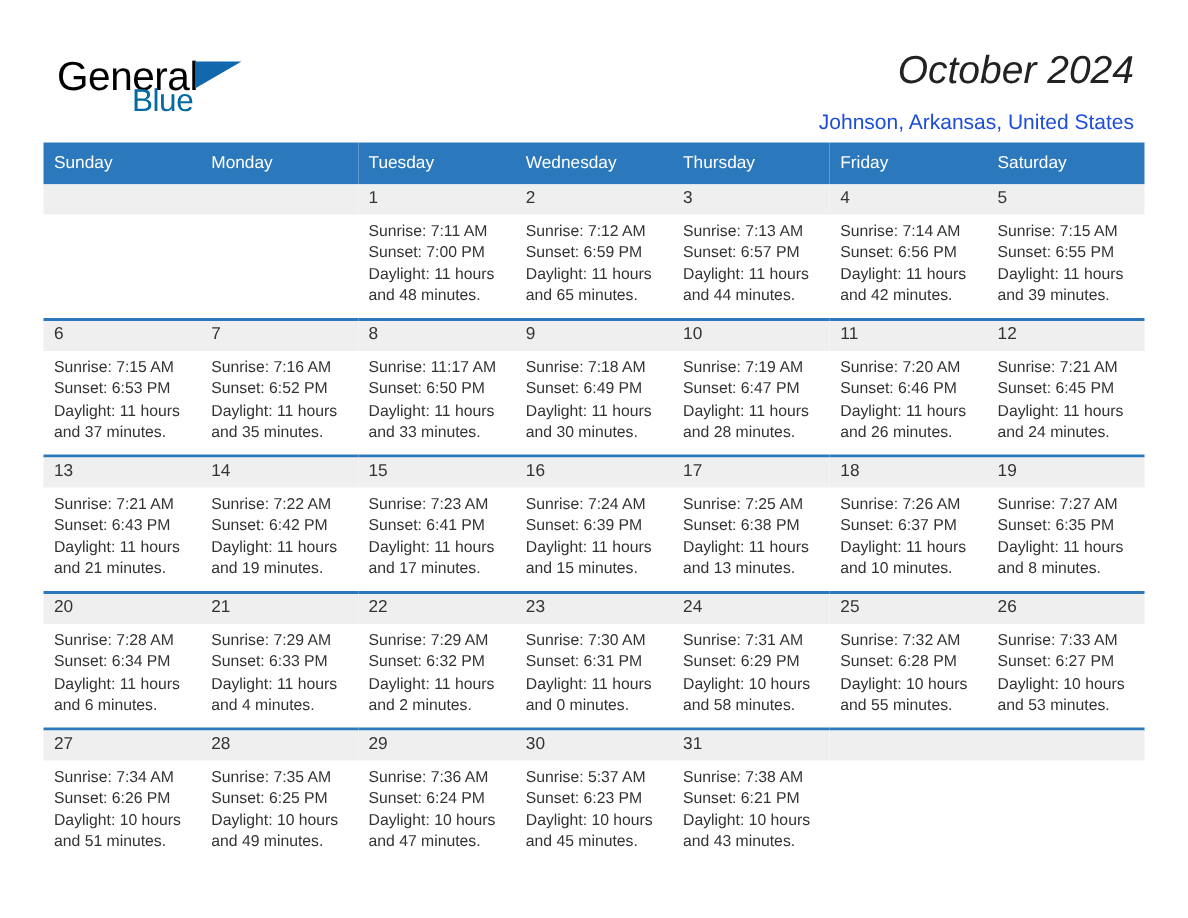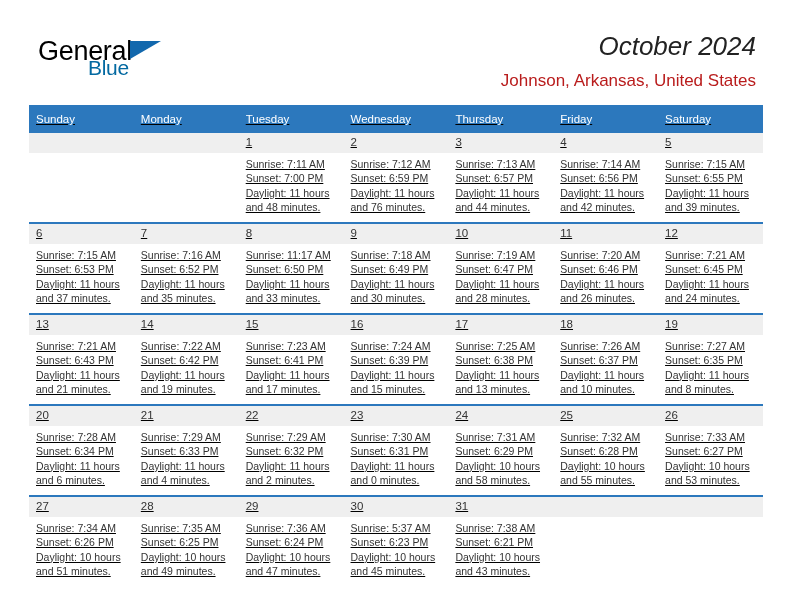--- a/index.html
+++ b/index.html
@@ -69,37 +69,36 @@
     text-align: right;
   }
   .cal-title {
     font-size: 26px;
     color: #222222;
     line-height: 32px;
     white-space: nowrap;
     font-style: italic;
   }
   .cal-subtitle {
-    font-size: 17px;
-    color: #b91c1c;
+    font-size: 14px;
+    color: #1d4ed8;
     line-height: 20px;
     margin-top: 9px;
     white-space: nowrap;
     text-align: center;
   }
 
   
   .calendar {
     position: absolute;
     left: 29px;
-    top: 105px;
+    top: 95px;
     width: 734px;
     border-collapse: collapse;
     table-layout: fixed;
-    text-decoration: underline;
   }
   .calendar th {
     background: #2c78bd;
     color: #ffffff;
     font-size: 11.5px;
     font-weight: normal;
     text-align: left;
     padding: 5px 0 5px 7px;
     height: 18px;
     vertical-align: middle;
@@ -197,21 +196,21 @@
               </div>
             </div>
           </td>
           <td>
             <div class="daycell">
               <div class="daynum-band">2</div>
               <div class="daylines">
                 <div>Sunrise: 7:12 AM</div>
                 <div>Sunset: 6:59 PM</div>
                 <div>Daylight: 11 hours</div>
-                <div>and 76 minutes.</div>
+                <div>and 65 minutes.</div>
               </div>
             </div>
           </td>
           <td>
             <div class="daycell">
               <div class="daynum-band">3</div>
               <div class="daylines">
                 <div>Sunrise: 7:13 AM</div>
                 <div>Sunset: 6:57 PM</div>
                 <div>Daylight: 11 hours</div>

